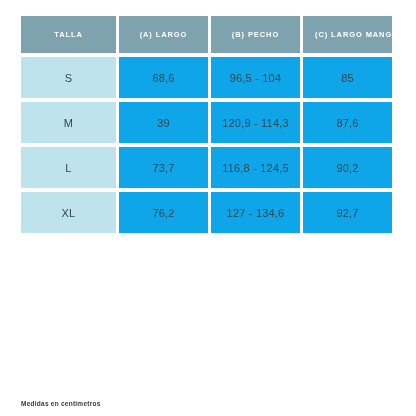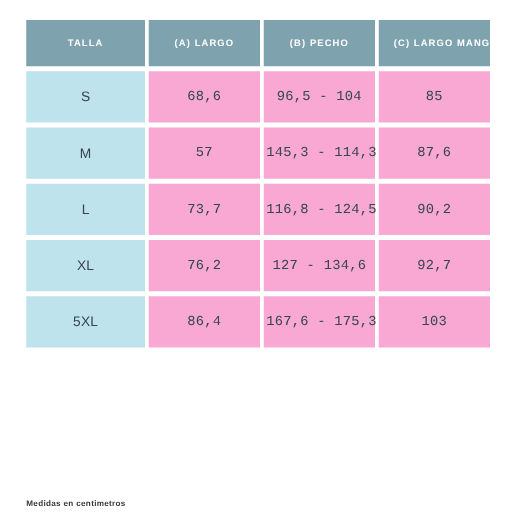--- a/index.html
+++ b/index.html
@@ -70,22 +70,21 @@
     font-weight: 400;
     letter-spacing: 0.2px;
     white-space: nowrap;
   }
 
   tbody td.size-cell {
     background: #bfe3ec;
   }
 
   tbody td.data-cell {
-    background: #f9a8d4;
-    font-family: Liberation Mono, monospace;
+    background: #0ea5e9;
   }
 
   #table-footnote {
     position: absolute;
     left: 21px;
     top: 400px;
     font-size: 6.5px;
     font-weight: bold;
     letter-spacing: 0.25px;
     color: #3b3b3b;
@@ -114,40 +113,34 @@
     </thead>
     <tbody>
       <tr>
         <td class="size-cell">S</td>
         <td class="data-cell">68,6</td>
         <td class="data-cell">96,5 - 104</td>
         <td class="data-cell">85</td>
       </tr>
       <tr>
         <td class="size-cell">M</td>
-        <td class="data-cell">57</td>
-        <td class="data-cell">145,3 - 114,3</td>
+        <td class="data-cell">39</td>
+        <td class="data-cell">120,9 - 114,3</td>
         <td class="data-cell">87,6</td>
       </tr>
       <tr>
         <td class="size-cell">L</td>
         <td class="data-cell">73,7</td>
         <td class="data-cell">116,8 - 124,5</td>
         <td class="data-cell">90,2</td>
       </tr>
       <tr>
         <td class="size-cell">XL</td>
         <td class="data-cell">76,2</td>
         <td class="data-cell">127 - 134,6</td>
         <td class="data-cell">92,7</td>
       </tr>
-      <tr>
-        <td class="size-cell">5XL</td>
-        <td class="data-cell">86,4</td>
-        <td class="data-cell">167,6 - 175,3</td>
-        <td class="data-cell">103</td>
-      </tr>
     </tbody>
   </table>
 
   <div id="table-footnote">Medidas en centimetros</div>
 
 </div>
 
 </body></html>

